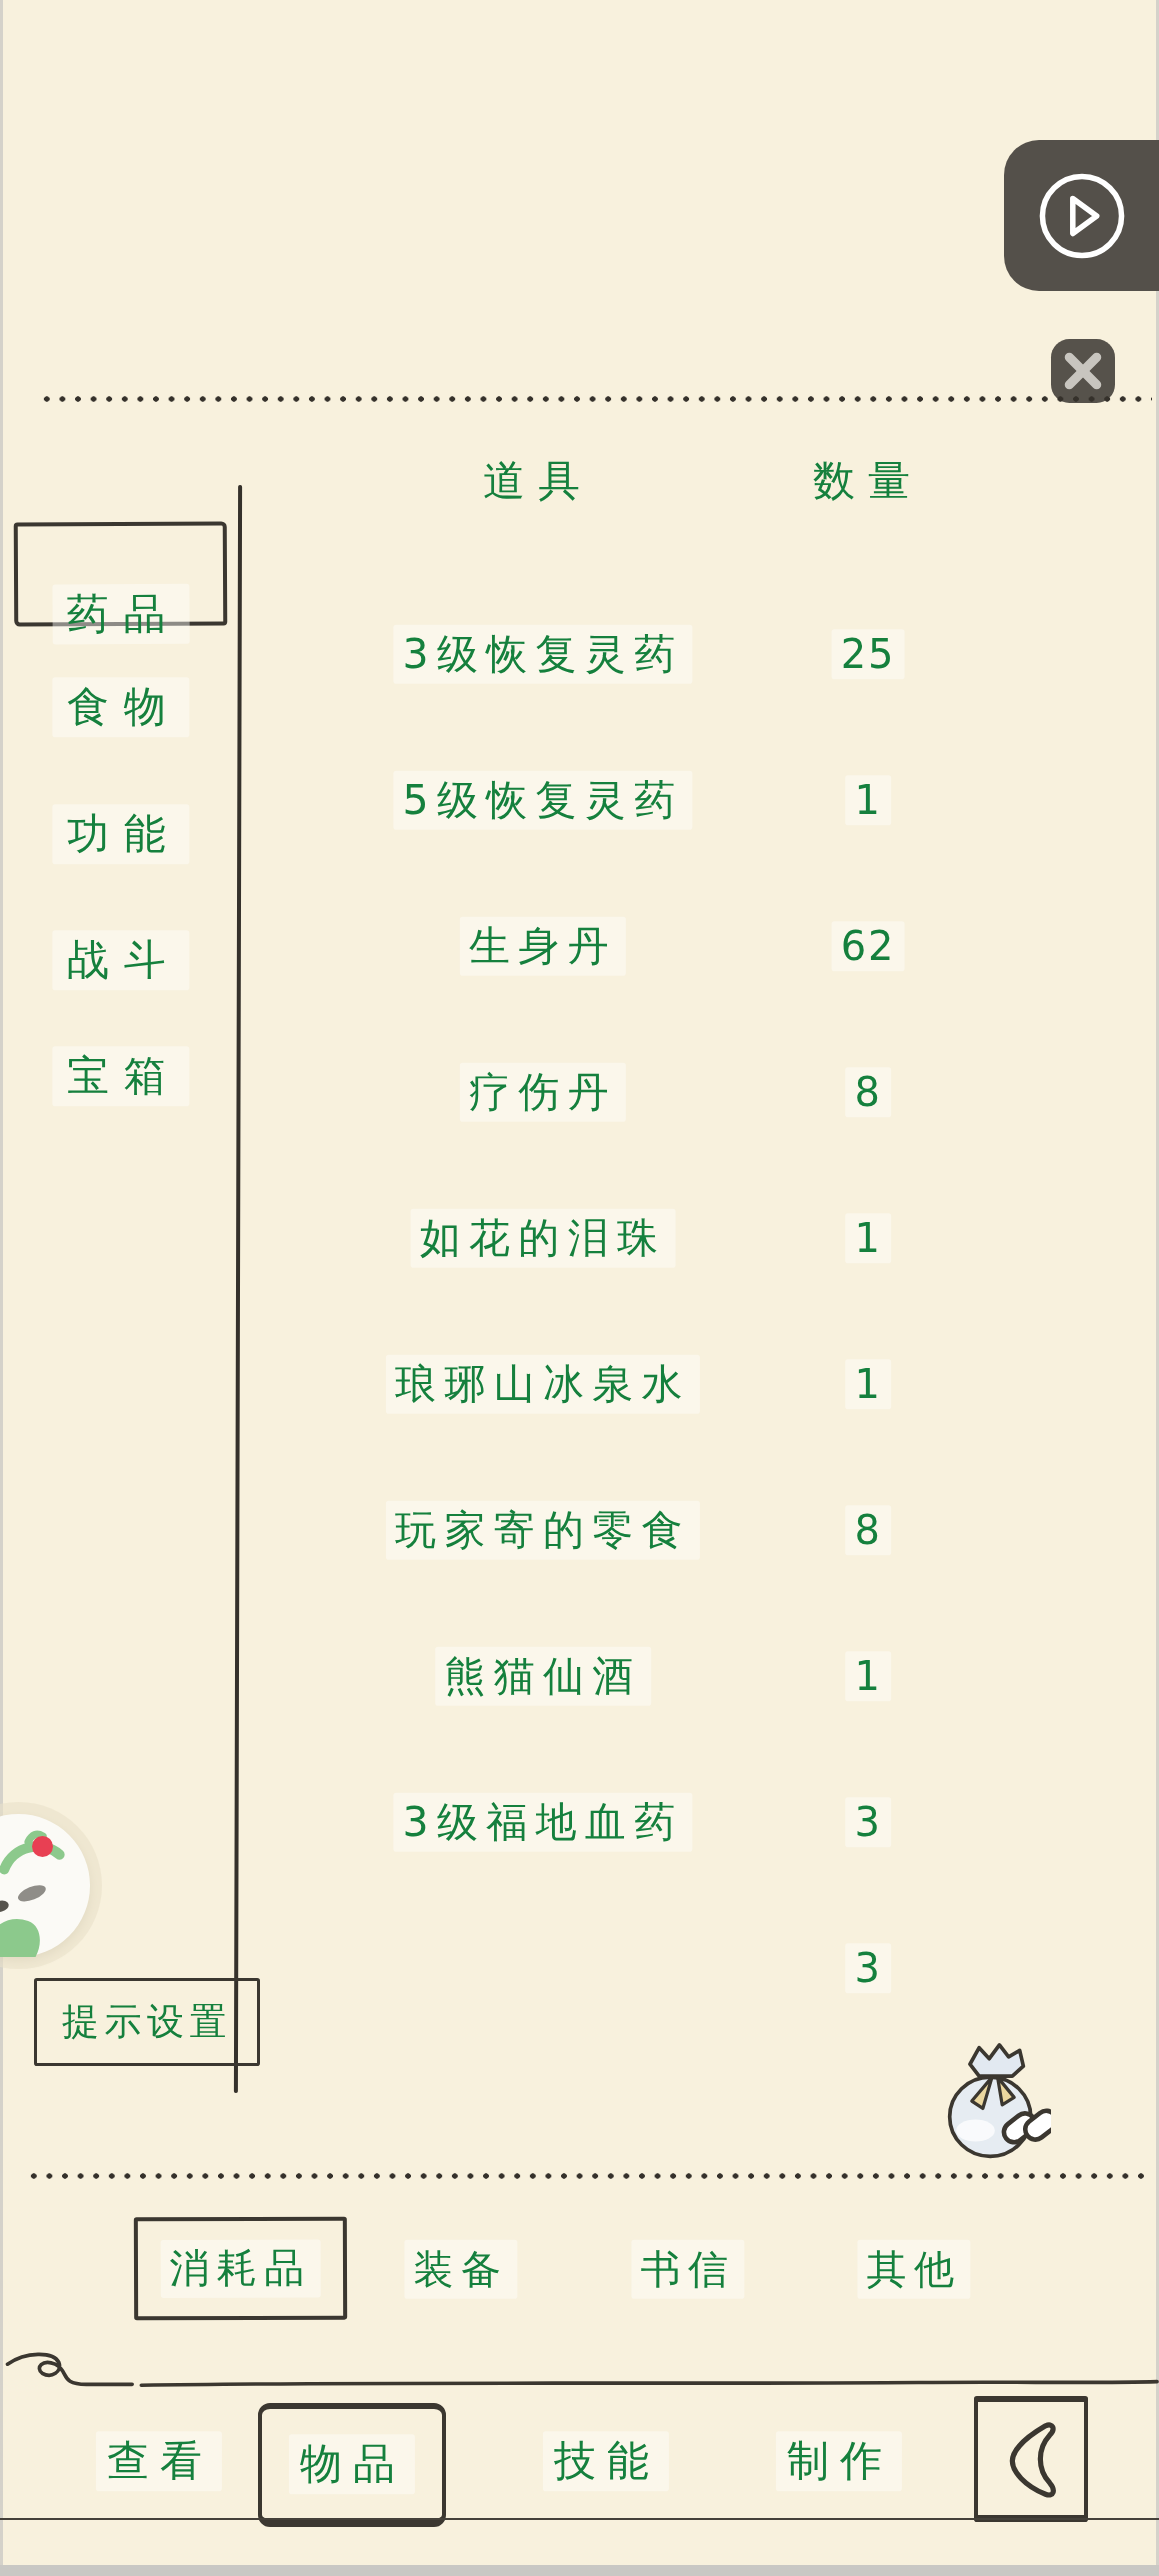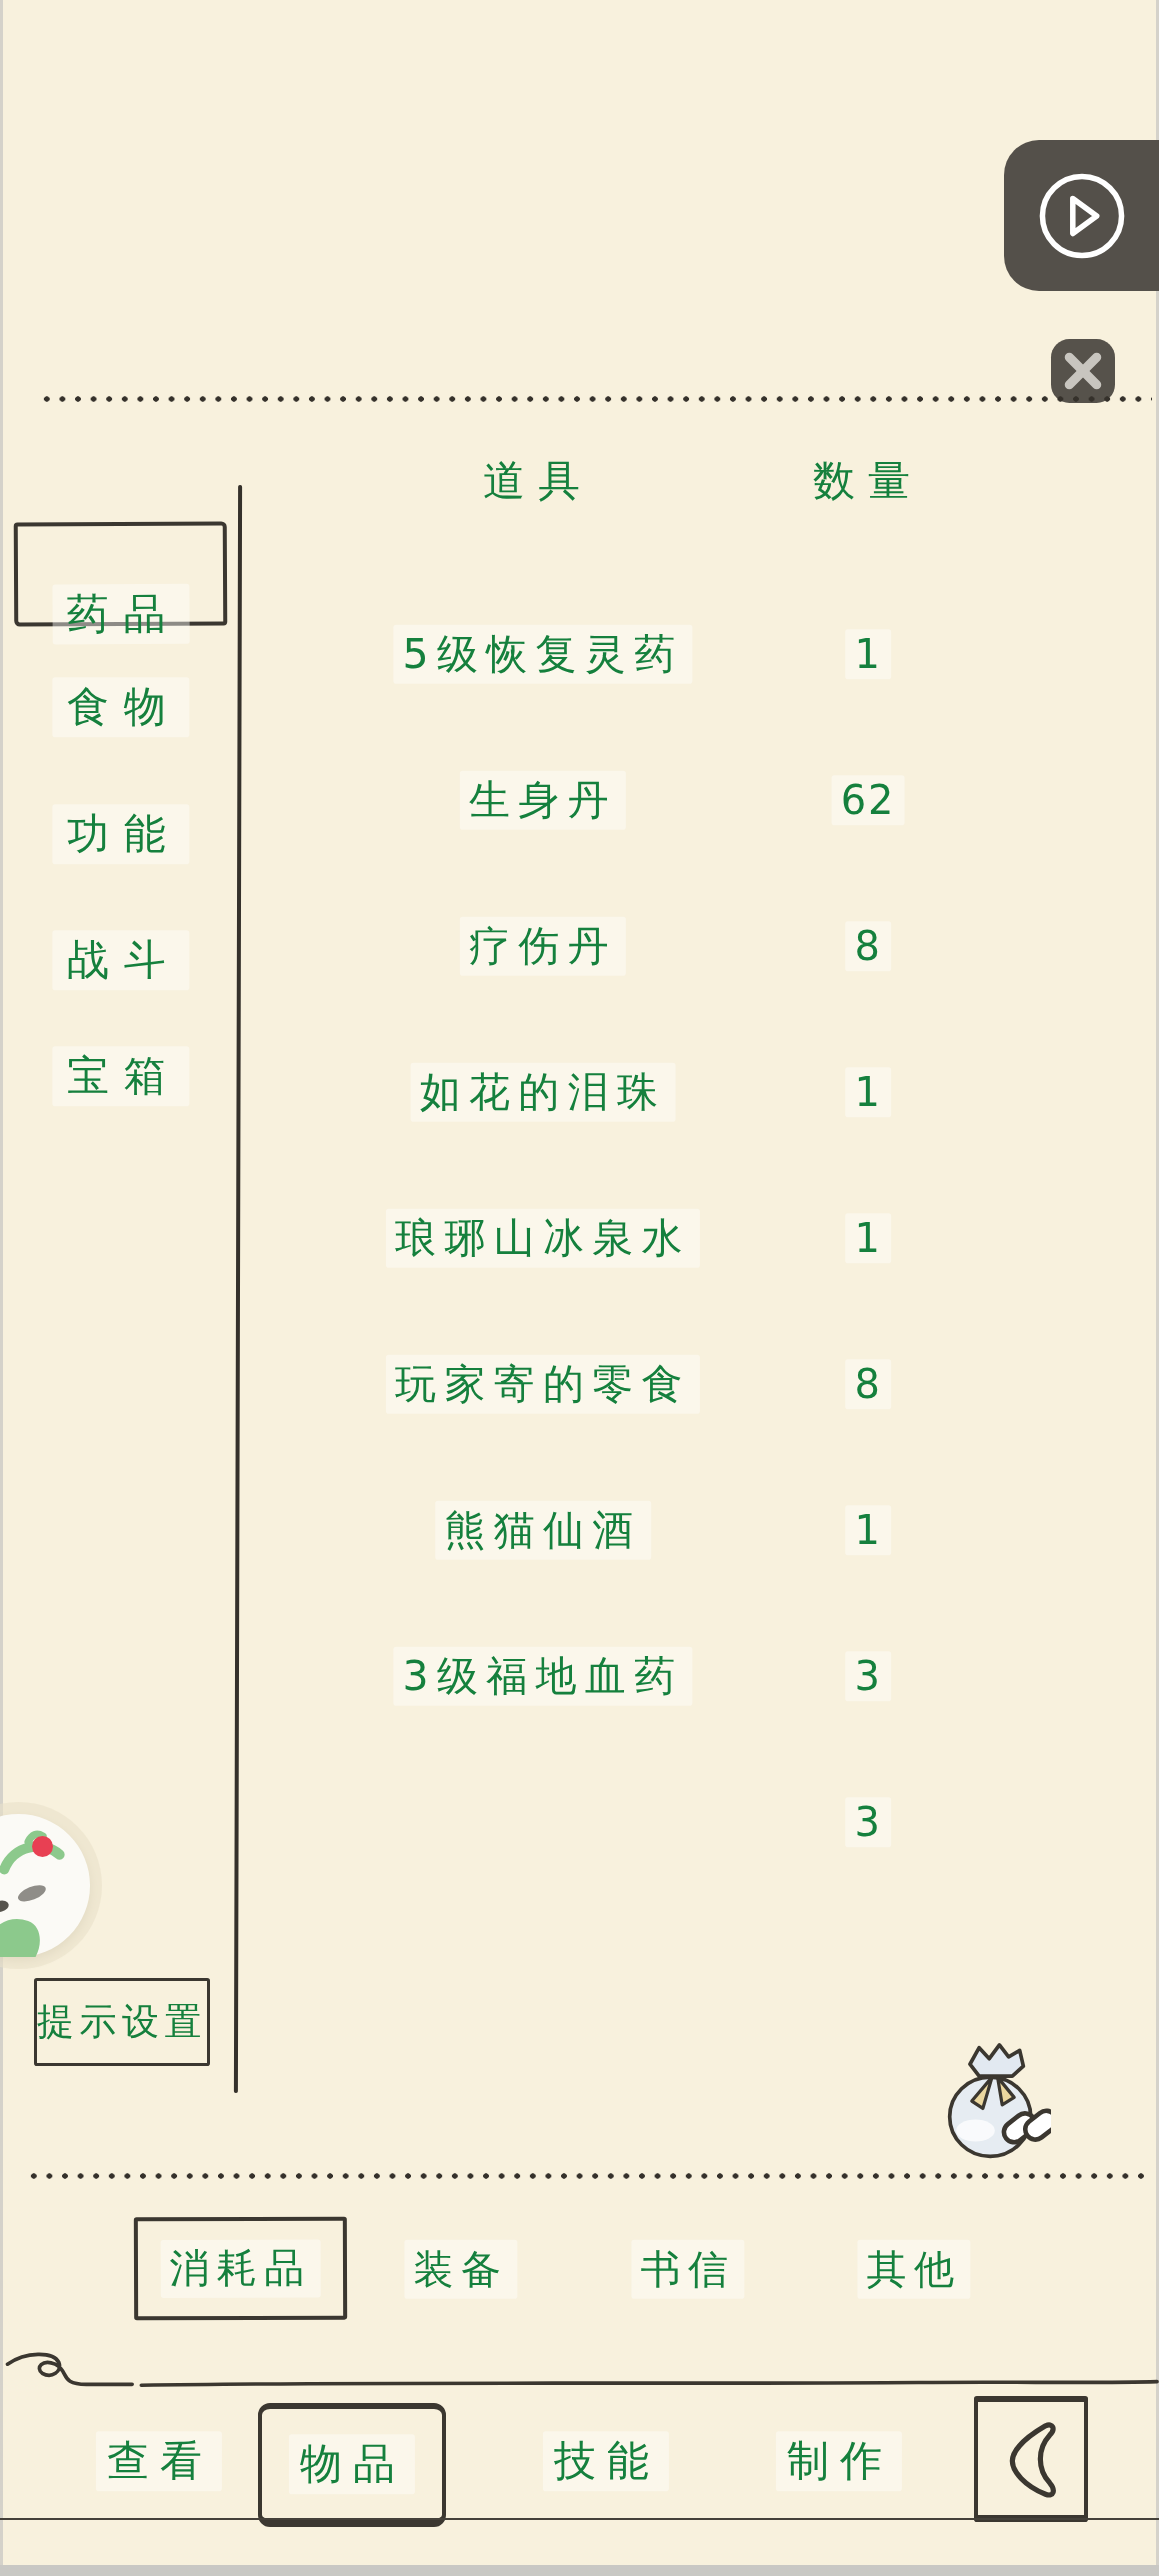--- a/index.html
+++ b/index.html
@@ -55,21 +55,21 @@
   
   .list{position:absolute;left:0;top:581px;width:1159px;}
   .row{position:relative;height:146px;}
   .row .name{position:absolute;left:543px;top:50%;transform:translate(-50%,-50%);
     font-size:41px;letter-spacing:8.3px;}
   .row .qty{position:absolute;left:868px;top:50%;transform:translate(-50%,-50%);
     font-size:40px;letter-spacing:1.8px;}
 
   
   .tip-btn{
-    position:absolute;left:34px;top:1978px;width:176px;height:88px;
+    position:absolute;left:34px;top:1978px;width:226px;height:88px;
     border:3.7px solid #3b3730;border-radius:2.8px;box-sizing:border-box;
   }
   .tip-btn .txt{position:absolute;left:50%;top:50%;transform:translate(-50%,-50%);
     font-size:37px;letter-spacing:5.5px;}
 
   
   .panda-btn{
     position:absolute;left:-53px;top:1814px;width:143px;height:143px;border-radius:50%;
     background:#fbfaf6;box-shadow:0 0 0 12px rgba(234,225,202,0.6),0 3.7px 9.2px rgba(120,110,80,0.25);
   }
@@ -142,20 +142,24 @@
 
   <div class="side-box">
     <span class="txt side-item hl">药品</span>
   </div>
   <div class="center-abs side-item txt hl" style="left:121px;top:707px;">食物</div>
   <div class="center-abs side-item txt hl" style="left:121px;top:834px;">功能</div>
   <div class="center-abs side-item txt hl" style="left:121px;top:960px;">战斗</div>
   <div class="center-abs side-item txt hl" style="left:121px;top:1076px;">宝箱</div>
 
   <div class="list">
+    <div class="row">
+      <span class="name hl">3级恢复灵药</span>
+      <span class="qty hl">25</span>
+    </div>
     <div class="row">
       <span class="name hl">5级恢复灵药</span>
       <span class="qty hl">1</span>
     </div>
     <div class="row">
       <span class="name hl">生身丹</span>
       <span class="qty hl">62</span>
     </div>
     <div class="row">
       <span class="name hl">疗伤丹</span>

